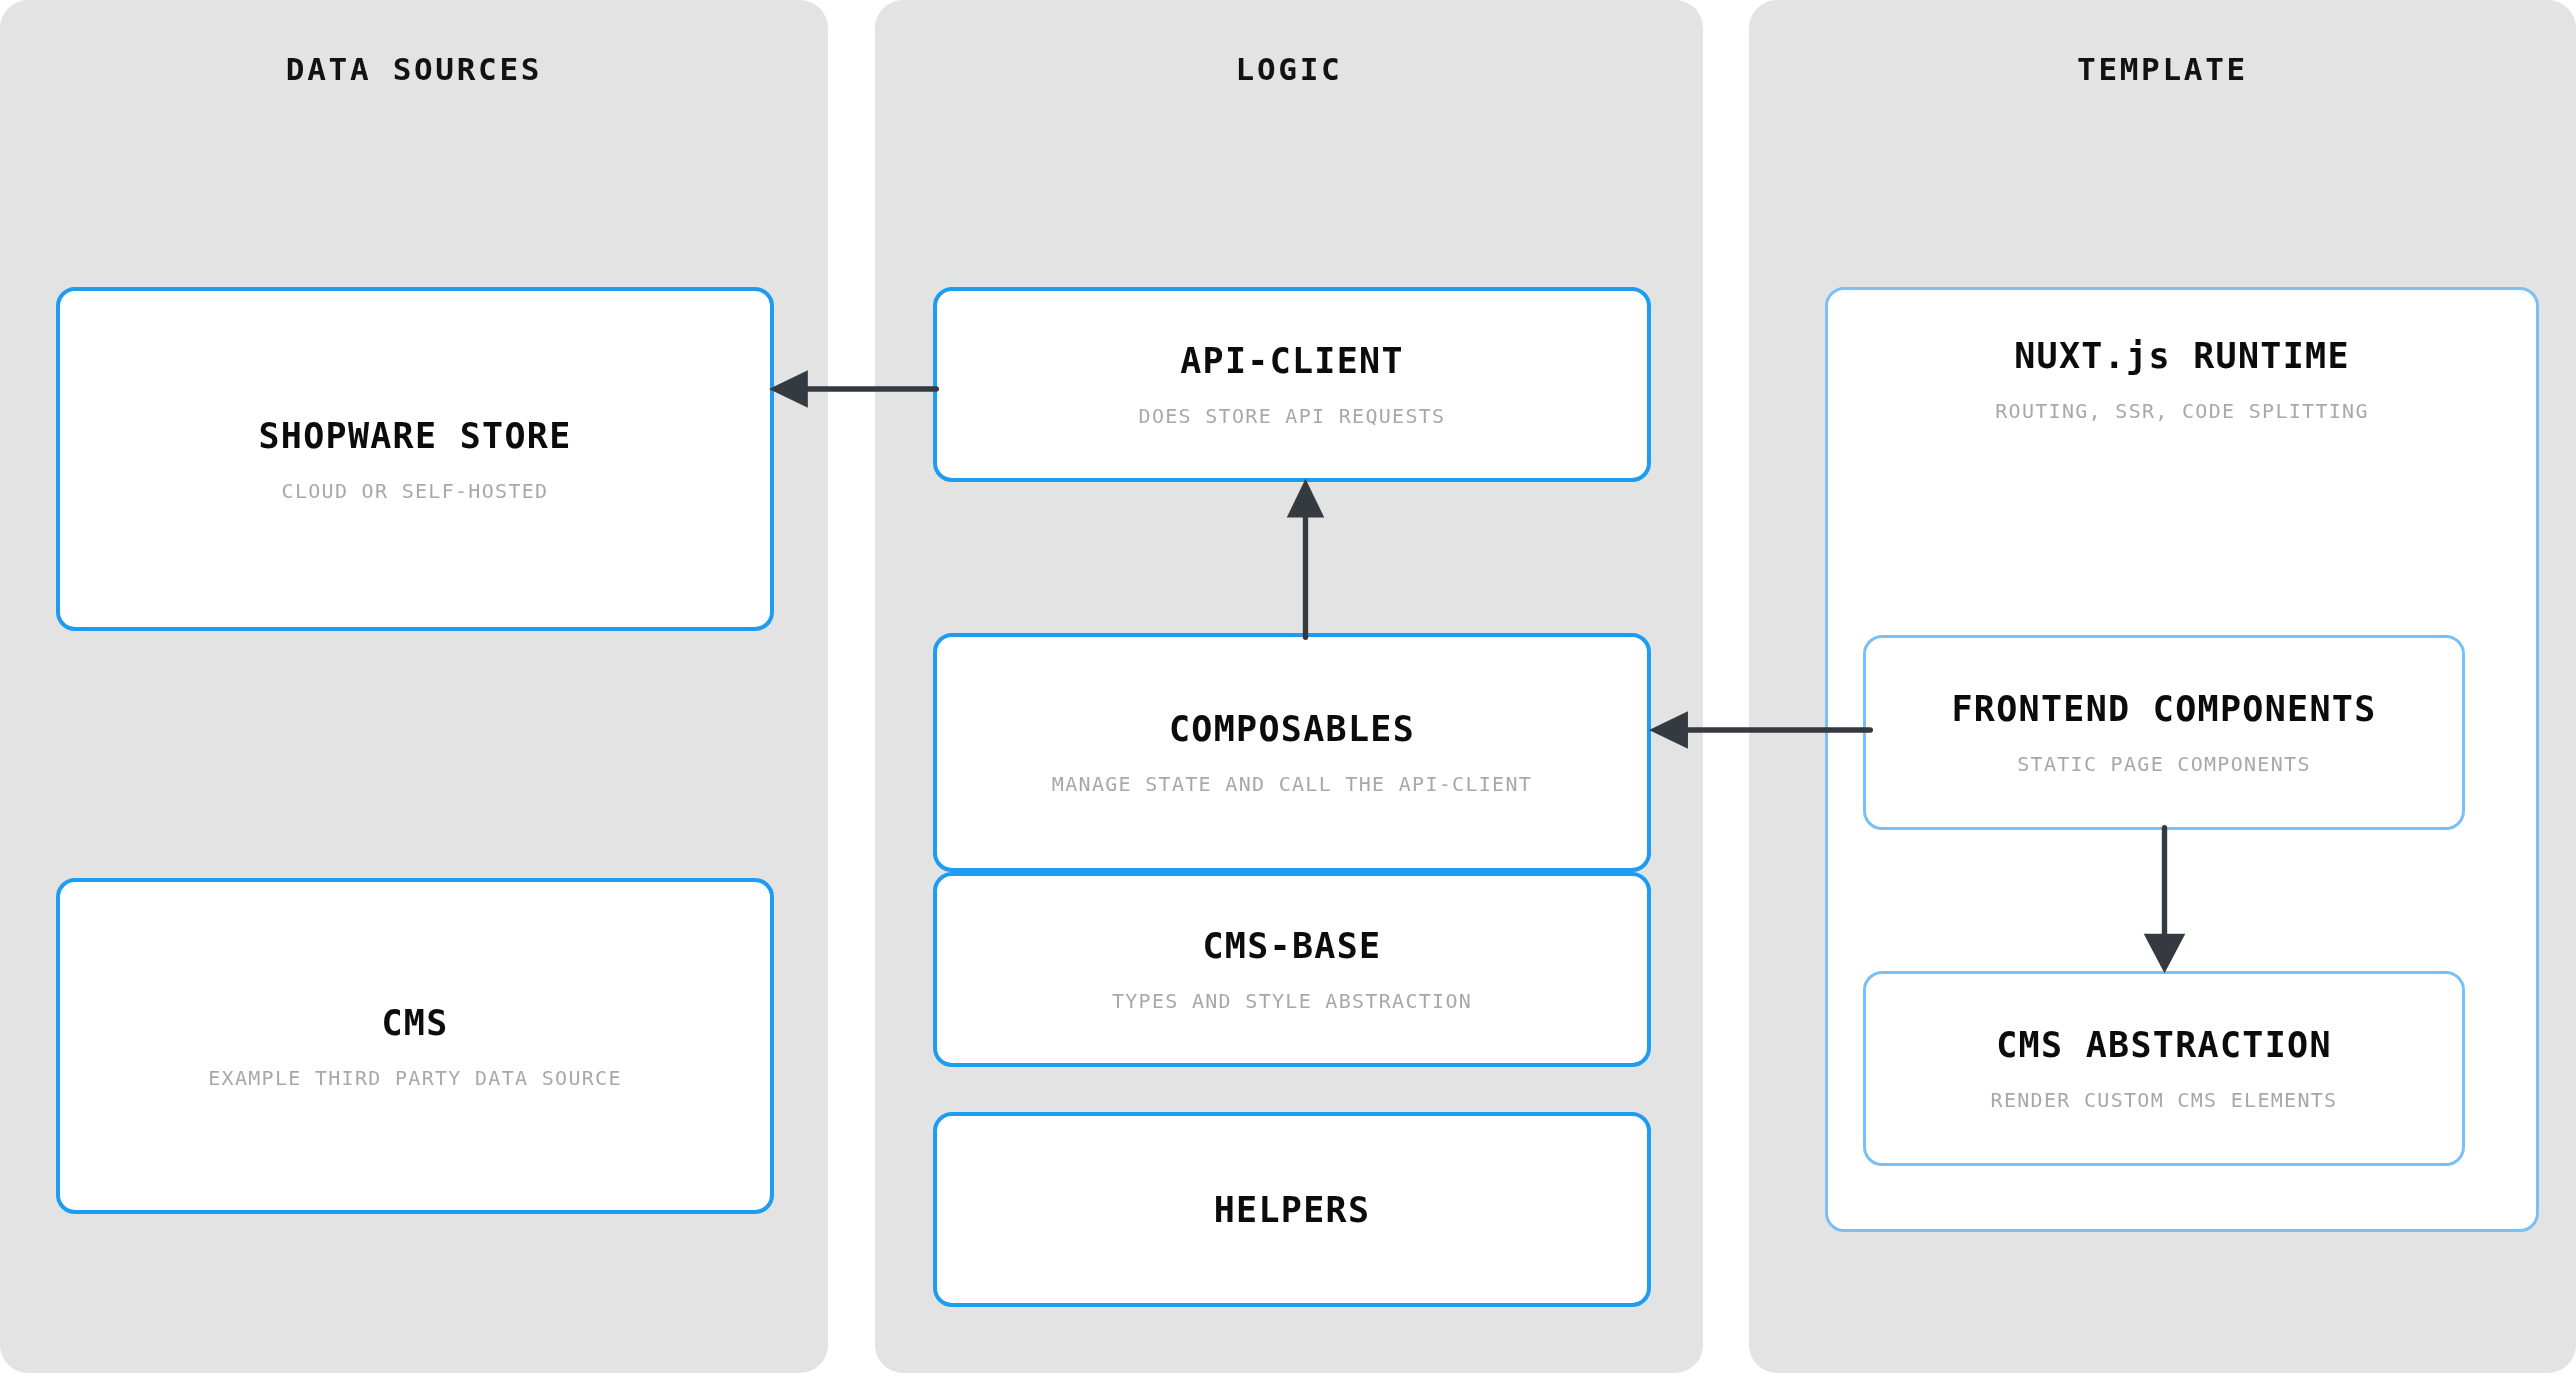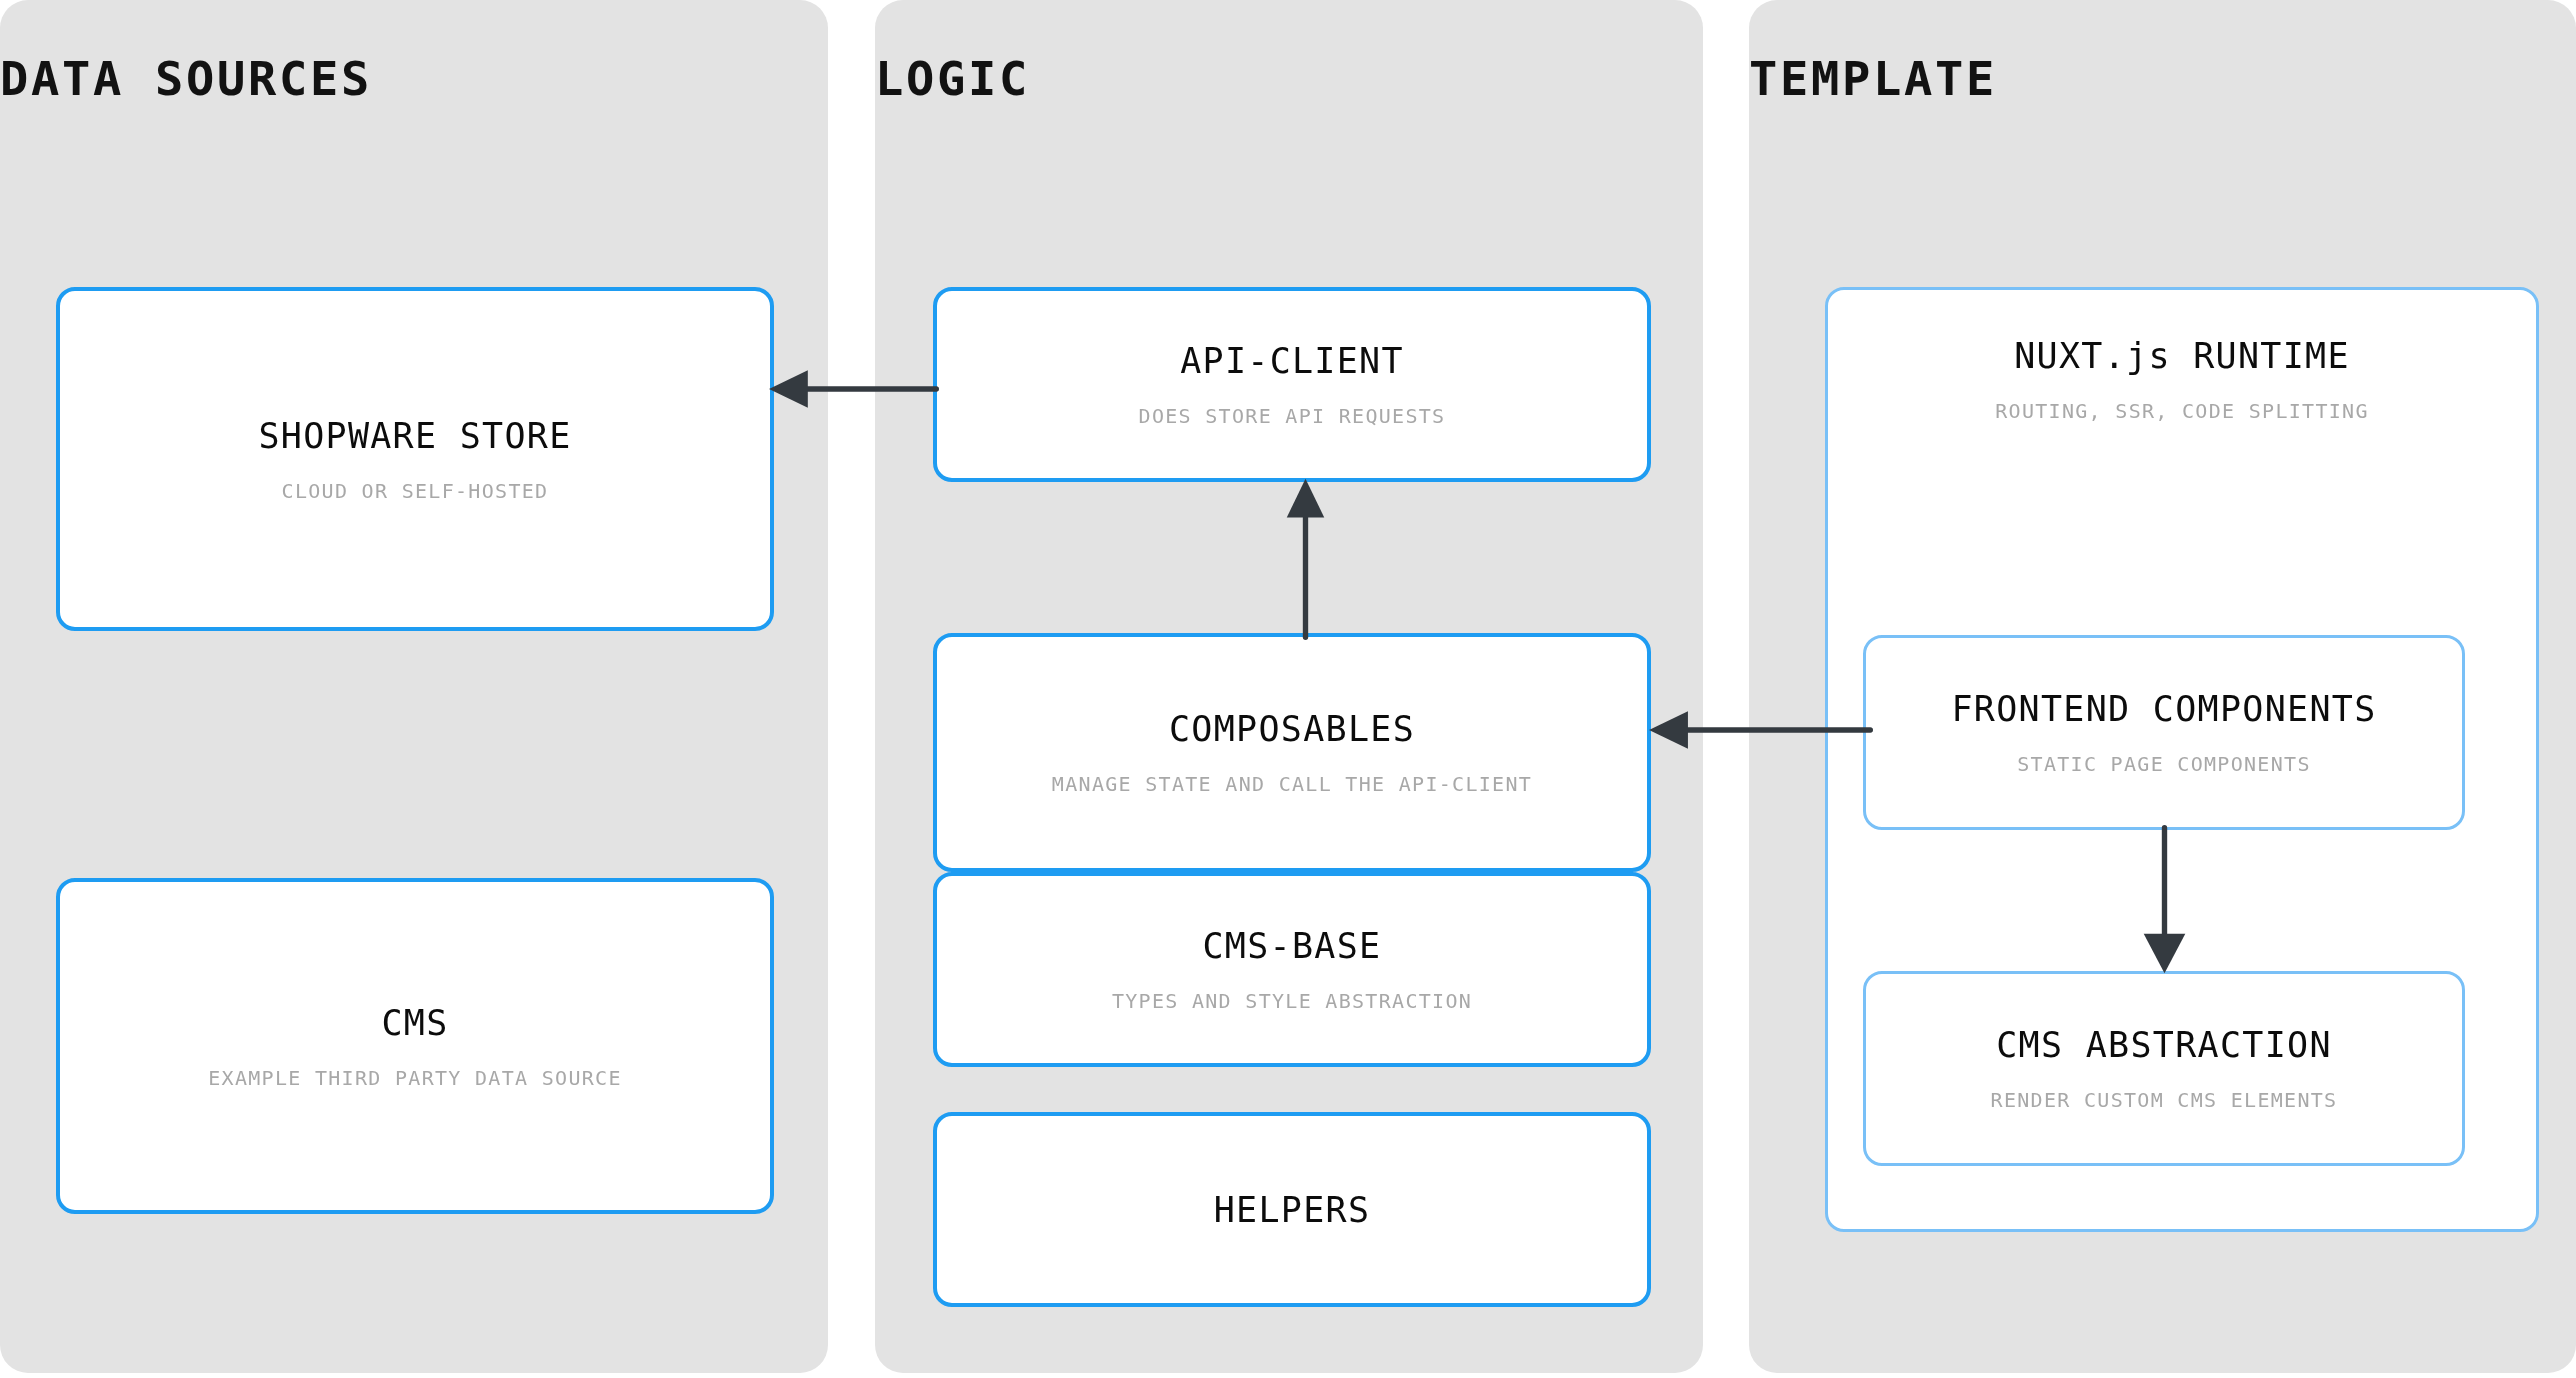--- a/index.html
+++ b/index.html
@@ -21,21 +21,22 @@
   .column {
     position: absolute;
     background: #e3e3e3;
     border-radius: 28px;
   }
   .column-title {
     position: absolute;
     top: 51px;
     left: 0;
     width: 100%;
-    font-size: 47px;
+    text-align: center;
+    font-size: 31px;
     font-weight: 700;
     letter-spacing: 2.7px;
     color: #121212;
     font-family: "DejaVu Sans Mono", "Liberation Mono", monospace;
   }
 
   
   .card {
     position: absolute;
     background: #ffffff;
@@ -50,21 +51,21 @@
   .card.soft {
     border-color: #79c0f7;
     border-width: 3.4px;
   }
   .card.container-card {
     justify-content: flex-start;
     align-items: center;
   }
   .card-title {
     font-size: 35px;
-    font-weight: 400;
+    font-weight: 700;
     color: #0c0c0c;
     letter-spacing: 1.3px;
     text-align: right;
     white-space: nowrap;
     font-family: "DejaVu Sans Mono", "Liberation Mono", monospace;
   }
   .card-sub {
     font-size: 20px;
     font-weight: 400;
     color: #a8a8a8;

